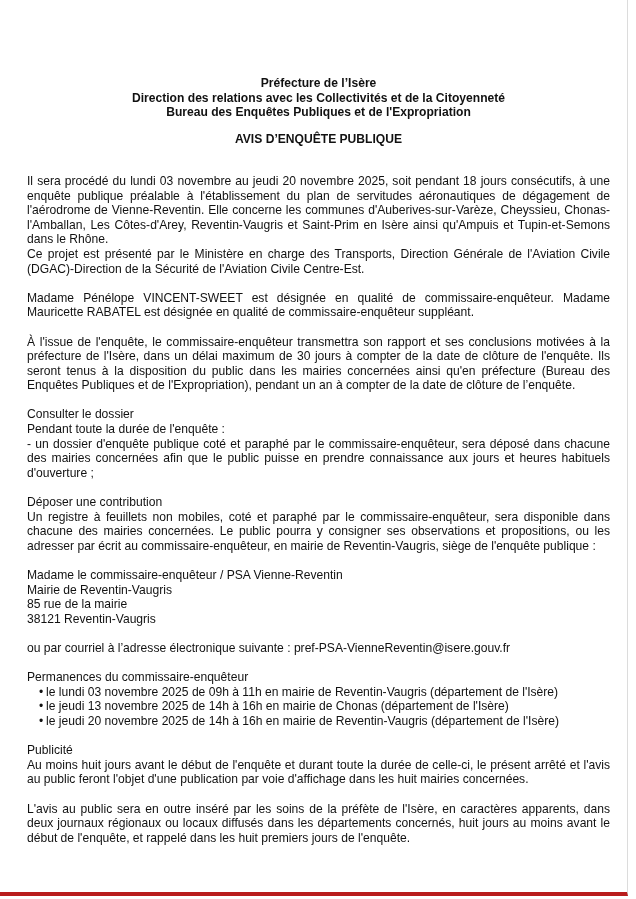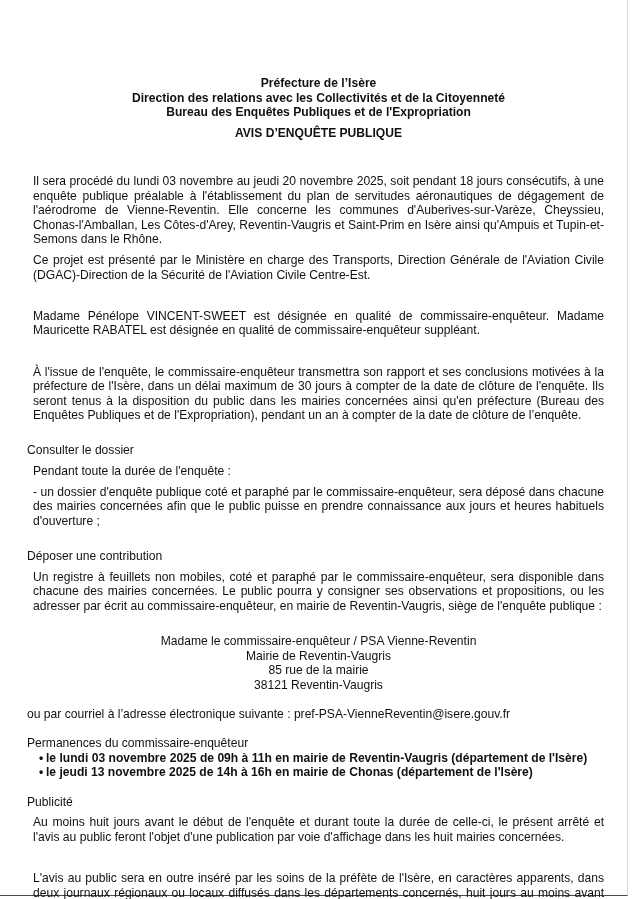--- a/index.html
+++ b/index.html
@@ -1,36 +1,36 @@
 <!DOCTYPE html>
 <html><head>
 <meta charset="utf-8">
 <style>
   html, body { margin: 0; padding: 0; background: #ffffff; }
   body { width: 636px; height: 899px; position: relative; overflow: hidden; }
   .page {
     position: absolute; left: 0; top: 0; width: 628px; height: 896px;
     background: #ffffff;
-    border-right: 1px solid #dcdcdc; border-bottom: 1px solid #b91c1c;
+    border-right: 1px solid #dcdcdc; border-bottom: 4px solid #b91c1c;
     box-sizing: border-box;
   }
   .content {
     position: absolute; left: 27px; top: 76px; width: 583px;
     font-family: "Liberation Sans", sans-serif;
     font-size: 12.1px; line-height: 14.6px; color: #111111;
   }
   .header { text-align: center; font-weight: bold; }
   .header div { line-height: 14.6px; }
-  .title-block { text-align: center; font-weight: bold; margin-top: 6px; }
-  p { margin: 6px; text-align: justify; }
+  .title-block { text-align: center; font-weight: bold; margin-top: 12px; }
+  p { margin: 0; text-align: justify; }
   .gap { height: 14.6px; }
   .sec-title { }
-  .address { text-align: center; }
+  .address { text-align: left; }
   ul.perm { list-style: none; margin: 0; padding: 0 0 0 12px; }
-  ul.perm li { position: relative; padding-left: 7px; font-weight: bold; }
+  ul.perm li { position: relative; padding-left: 7px; }
   ul.perm li::before { content: "•"; position: absolute; left: 0; top: 0; }
 </style>
 </head>
 <body>
 
 <div class="page">
   <div class="content">
 
     <div class="header">
       <div>Préfecture de l’Isère</div>
@@ -80,20 +80,21 @@
       <div>ou par courriel à l’adresse électronique suivante : pref-PSA-VienneReventin@isere.gouv.fr</div>
     </section>
 
     <div class="gap"></div>
 
     <section>
       <div class="sec-title">Permanences du commissaire-enquêteur</div>
       <ul class="perm">
         <li>le lundi 03 novembre 2025 de 09h à 11h en mairie de Reventin-Vaugris (département de l'Isère)</li>
         <li>le jeudi 13 novembre 2025 de 14h à 16h en mairie de Chonas (département de l'Isère)</li>
+        <li>le jeudi 20 novembre 2025 de 14h à 16h en mairie de Reventin-Vaugris (département de l'Isère)</li>
       </ul>
     </section>
 
     <div class="gap"></div>
 
     <section>
       <div class="sec-title">Publicité</div>
       <p>Au moins huit jours avant le début de l'enquête et durant toute la durée de celle-ci, le présent arrêté et l'avis au public feront l'objet d'une publication par voie d'affichage dans les huit mairies concernées.</p>
       <div class="gap"></div>
       <p>L'avis au public sera en outre inséré par les soins de la préfète de l'Isère, en caractères apparents, dans deux journaux régionaux ou locaux diffusés dans les départements concernés, huit jours au moins avant le début de l'enquête, et rappelé dans les huit premiers jours de l'enquête.</p>

